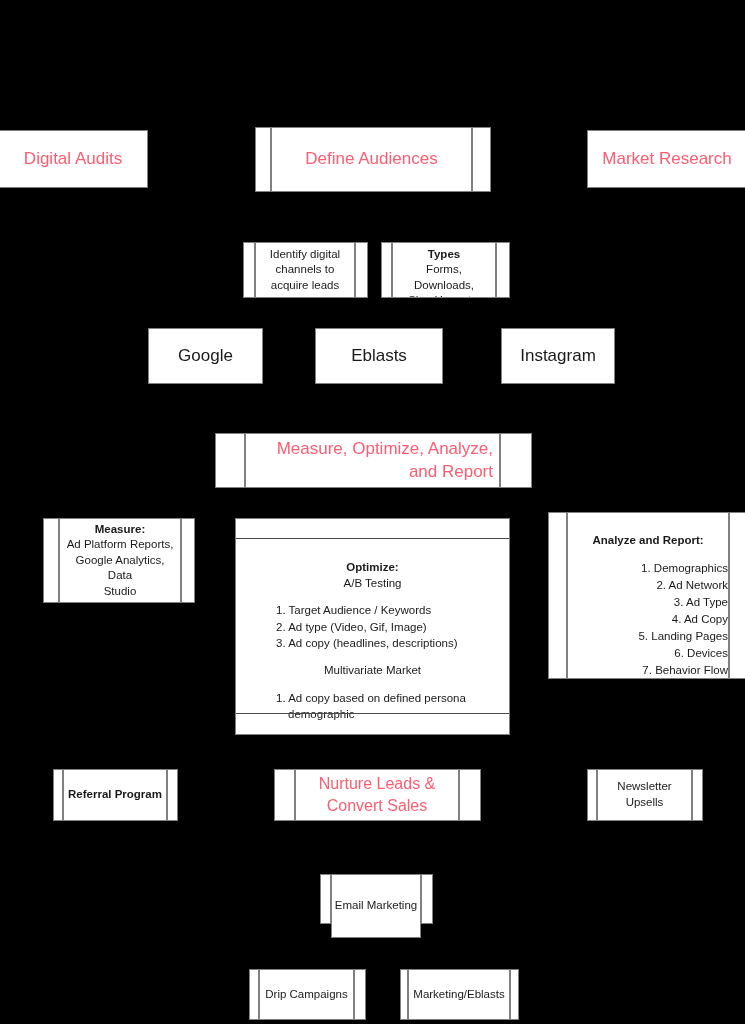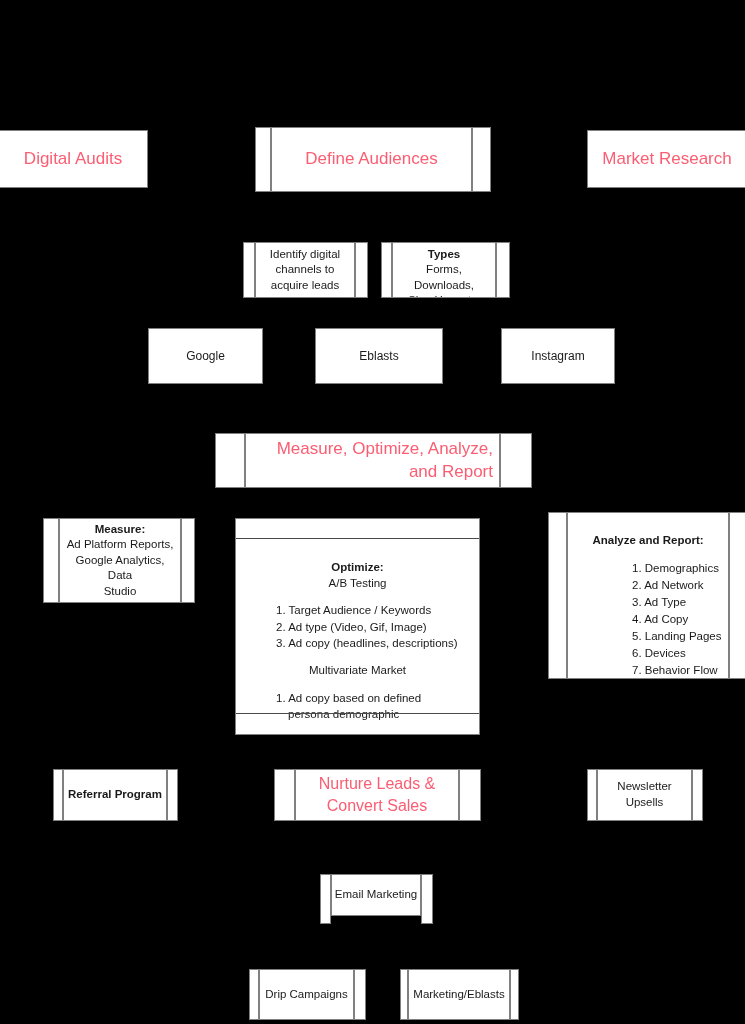--- a/index.html
+++ b/index.html
@@ -47,21 +47,21 @@
     font-size: 16px;
     line-height: 1.4;
     font-weight: 400;
   }
   .plain {
     font-size: 11.5px;
     line-height: 1.35;
     color: #1a1a1a;
   }
   .plain-12 {
-    font-size: 12px;
+    font-size: 17px;
     line-height: 1.4;
     color: #1a1a1a;
   }
   .inner {
     padding: 2px 6px;
     width: 100%;
   }
   .bold {
     font-weight: bold;
   }
@@ -88,21 +88,21 @@
   .opt-left { text-align: left; padding-left: 26px; }
   .opt-gap { height: 11px; }
   .analyze-body {
     font-size: 11.5px;
     line-height: 1.48;
     color: #1a1a1a;
     width: 100%;
     box-sizing: border-box;
   }
   .analyze-head { text-align: center; font-weight: bold; margin-bottom: 11px; }
-  .analyze-list { text-align: left; padding-left: 64px; }
+  .analyze-list { text-align: right; padding-left: 64px; }
   .meas-head { font-weight: bold; }
   .hang { display: block; padding-left: 12px; text-indent: -12px; }
 </style>
 </head>
 <body>
 
 <div id="canvas">
 
   <div class="node" style="left:-2px; top:130px; width:150px; height:58px;">
     <span class="title-pink">Digital Audits</span>
@@ -161,21 +161,21 @@
   <div class="node" style="left:59px; top:518px; width:122px; height:85px;">
     <div class="inner plain">
       <div class="meas-head">Measure:</div>
       <div>Ad Platform Reports,</div>
       <div>Google Analytics, Data</div>
       <div>Studio</div>
     </div>
   </div>
   <div class="strip" style="left:181px; top:518px; width:14px; height:85px;"></div>
 
-  <div class="node body-box" style="left:235px; top:518px; width:245px; height:217px; flex-direction:column;">
+  <div class="node body-box" style="left:235px; top:518px; width:275px; height:217px; flex-direction:column;">
     <div class="hline" style="top:19px;"></div>
     <div class="hline" style="top:194px;"></div>
 
     <div class="optimize-body" style="margin-top:28px;">
       <div class="opt-center bold">Optimize:</div>
       <div class="opt-center">A/B Testing</div>
       <div class="opt-gap"></div>
       <div class="opt-left">1. Target Audience / Keywords</div>
       <div class="opt-left">2. Ad type (Video, Gif, Image)</div>
       <div class="opt-left">3. Ad copy (headlines, descriptions)</div>
@@ -221,21 +221,21 @@
   <div class="strip" style="left:587px; top:769px; width:10px; height:52px;"></div>
   <div class="node" style="left:597px; top:769px; width:95px; height:52px;">
     <div class="inner plain">
       <div>Newsletter</div>
       <div>Upsells</div>
     </div>
   </div>
   <div class="strip" style="left:692px; top:769px; width:11px; height:52px;"></div>
 
   <div class="strip" style="left:320px; top:874px; width:11px; height:50px;"></div>
-  <div class="node" style="left:331px; top:874px; width:90px; height:42px;text-align:right;">
+  <div class="node" style="left:331px; top:874px; width:90px; height:64px;text-align:right;">
     <span class="plain">Email Marketing</span>
   </div>
   <div class="strip" style="left:421px; top:874px; width:12px; height:50px;"></div>
 
   <div class="strip" style="left:249px; top:969px; width:10px; height:51px;"></div>
   <div class="node" style="left:259px; top:969px; width:95px; height:51px;">
     <span class="plain">Drip Campaigns</span>
   </div>
   <div class="strip" style="left:354px; top:969px; width:12px; height:51px;"></div>
 

